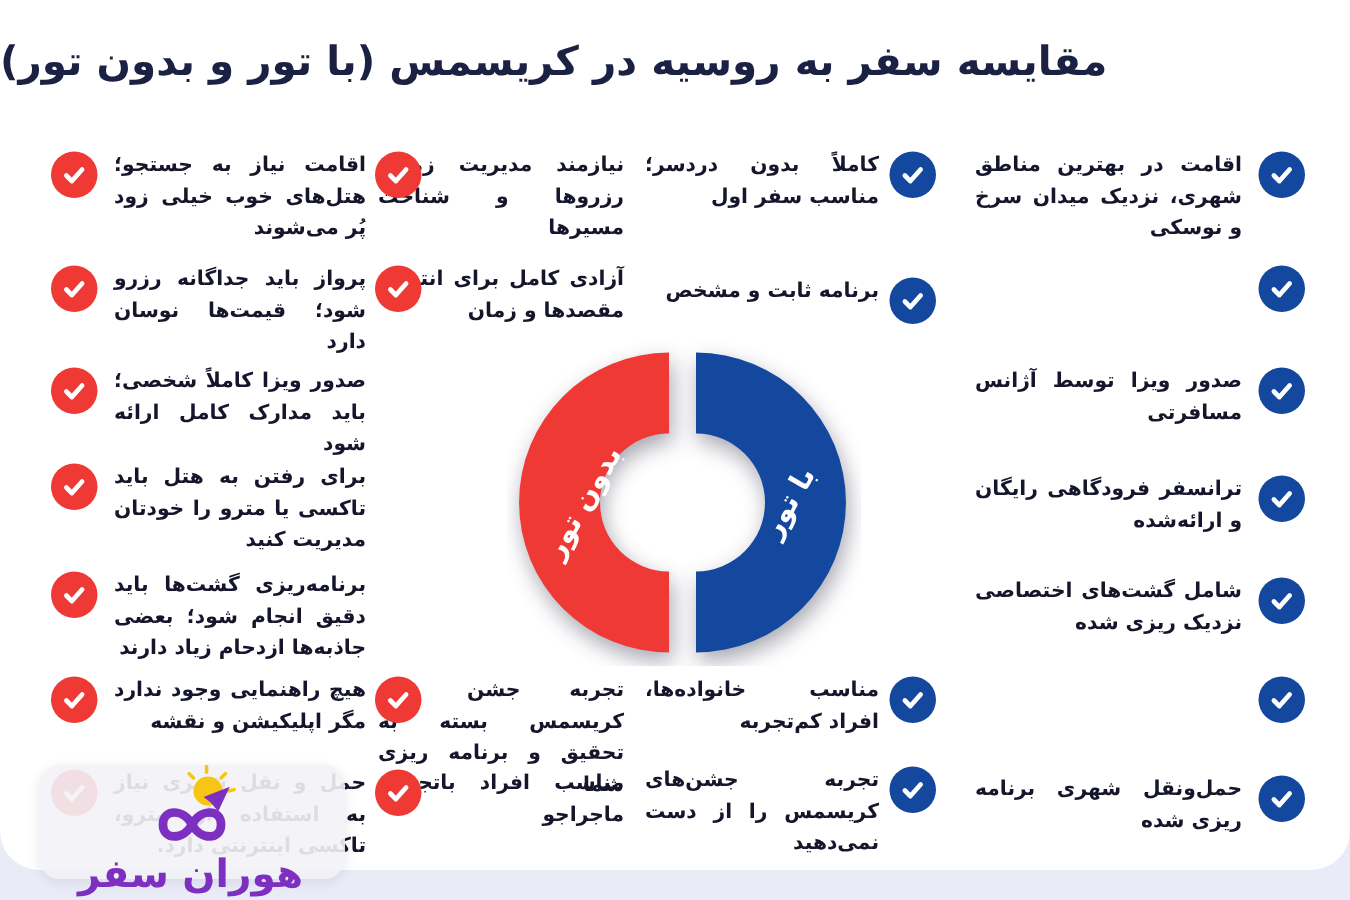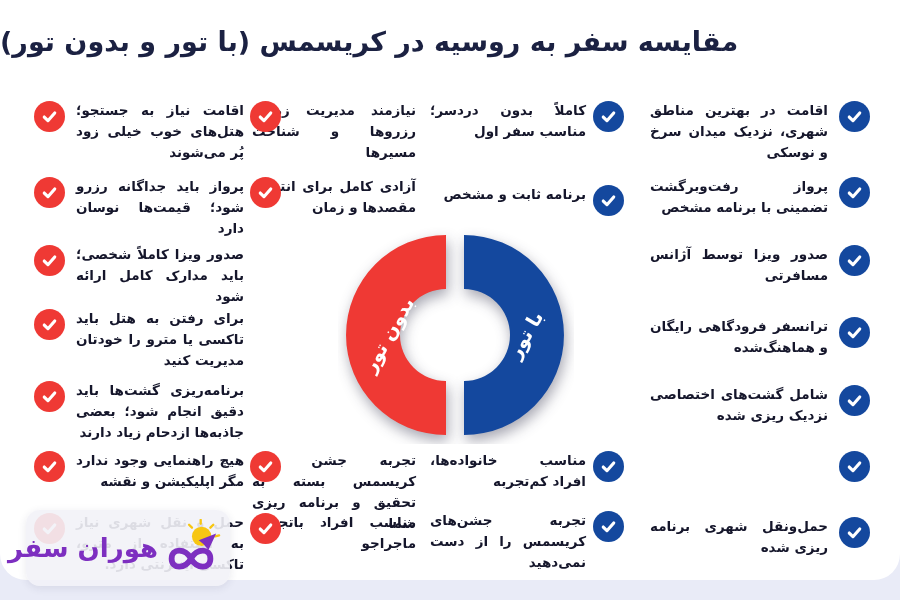--- a/index.html
+++ b/index.html
@@ -45,21 +45,21 @@
   
   .donut{position:absolute;left:338px;top:226px;width:236px;height:218px;}
   .arc{filter:drop-shadow(2px 6px 7px rgba(20,20,50,.38));}
   .donut text{font-family:"DejaVu Sans",sans-serif;font-weight:bold;
               font-size:19px;fill:#ffffff;direction:rtl;}
   
   .logo-plate{position:absolute;left:26px;top:510px;width:204px;height:76px;
               background:rgba(242,242,247,0.9);border-radius:14px;
               box-shadow:0 2px 8px rgba(40,40,80,.10);
               display:flex;align-items:center;justify-content:flex-start;
-              flex-direction:row;padding:0 8px;box-sizing:border-box;}
+              flex-direction:column;padding:0 8px;box-sizing:border-box;}
   .logo-icon{width:62px;height:58px;flex:0 0 auto;}
   .logo-text{font-size:26px;font-weight:bold;color:#7D2FC0;margin-right:2px;
              white-space:nowrap;}
 </style>
 </head>
 <body>
 
 <div class="page">
   <div class="card">
 
@@ -75,39 +75,38 @@
           </span>
           <div class="txt">اقامت در بهترین مناطق شهری، نزدیک میدان سرخ و نوسکی</div>
         </div>
 
         <div class="item">
           <span class="check">
             <svg viewBox="0 0 24 24">
               <path d="M6 12.6l4.2 4.2L18 8" fill="none" stroke="#fff" stroke-width="3.6" stroke-linecap="round" stroke-linejoin="round"></path>
             </svg>
           </span>
-          <div class="txt">پرواز رفت‌وبرگشت تضمینی با برنامه مشخص</div>
         </div>
 
         <div class="item">
           <span class="check">
             <svg viewBox="0 0 24 24">
               <path d="M6 12.6l4.2 4.2L18 8" fill="none" stroke="#fff" stroke-width="3.6" stroke-linecap="round" stroke-linejoin="round"></path>
             </svg>
           </span>
           <div class="txt">صدور ویزا توسط آژانس مسافرتی</div>
         </div>
 
         <div class="item">
           <span class="check">
             <svg viewBox="0 0 24 24">
               <path d="M6 12.6l4.2 4.2L18 8" fill="none" stroke="#fff" stroke-width="3.6" stroke-linecap="round" stroke-linejoin="round"></path>
             </svg>
           </span>
-          <div class="txt">ترانسفر فرودگاهی رایگان و هماهنگ‌شده</div>
+          <div class="txt">ترانسفر فرودگاهی رایگان و ارائه‌شده</div>
         </div>
 
         <div class="item">
           <span class="check">
             <svg viewBox="0 0 24 24">
               <path d="M6 12.6l4.2 4.2L18 8" fill="none" stroke="#fff" stroke-width="3.6" stroke-linecap="round" stroke-linejoin="round"></path>
             </svg>
           </span>
           <div class="txt">شامل گشت‌های اختصاصی نزدیک ریزی شده</div>
         </div>

